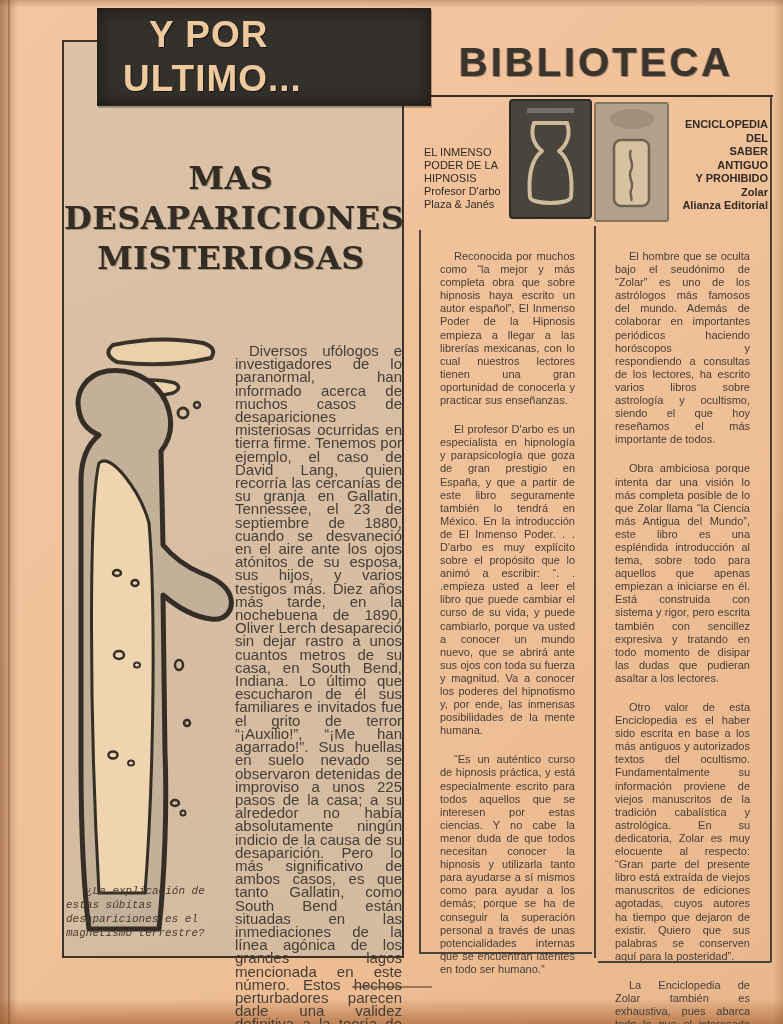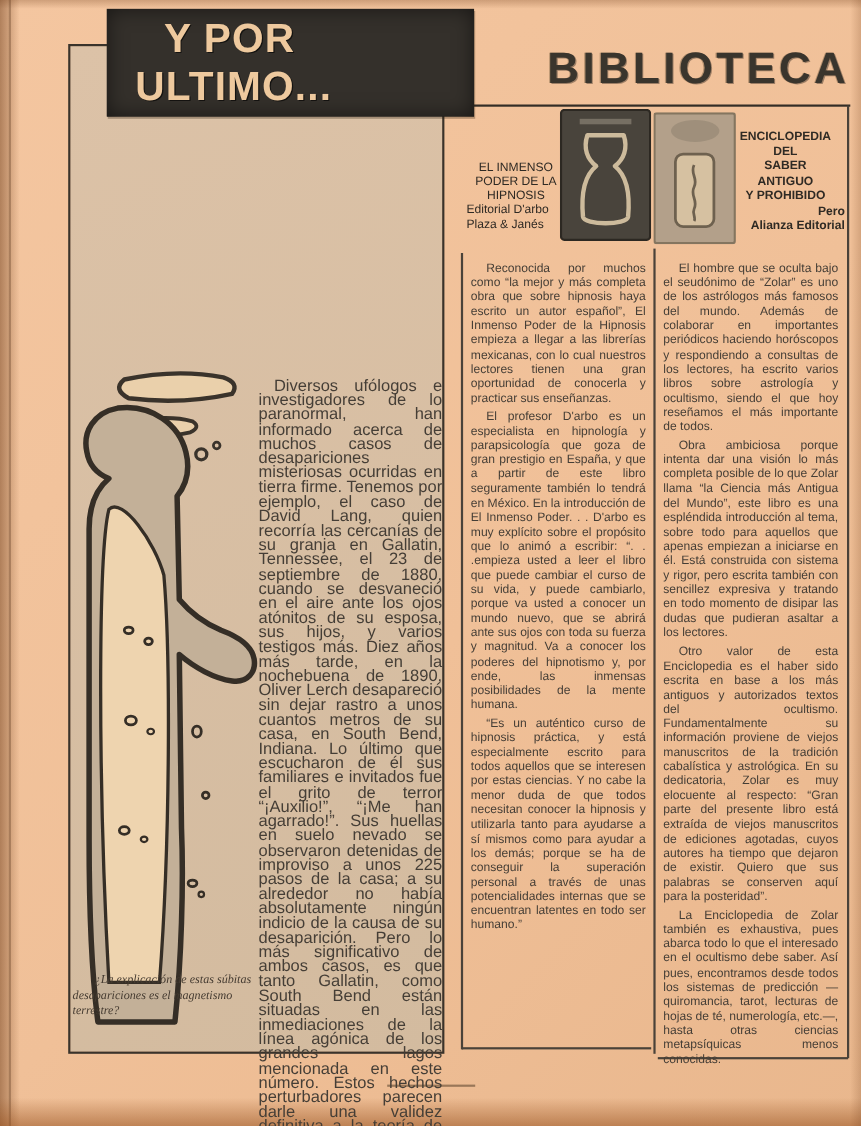--- a/index.html
+++ b/index.html
@@ -40,57 +40,57 @@
     text-shadow:1px 1px 0 rgba(60,45,25,.35);
   }
   .article-body{
     position:absolute;left:235px;top:344px;width:167px;z-index:4;
     font-size:15px;line-height:13.2px;text-align:justify;color:#453e36;
   }
   .article-body p{margin:0;text-indent:14px;}
   .figure-illustration{position:absolute;left:55px;top:331px;z-index:3;}
   .article-caption{
     position:absolute;left:66px;top:884px;width:172px;z-index:4;
-    font-family:Liberation Serif, serif;font-style:italic;font-size:11px;line-height:14px;
+    font-family:Liberation Mono, monospace;font-style:italic;font-size:11px;line-height:14px;
     color:#453b31;text-indent:20px;
   }
 
   
   .bib-header{
-    position:absolute;left:420px;top:40px;width:352px;text-align:right;
+    position:absolute;left:420px;top:40px;width:352px;text-align:center;
     font-size:40px;font-weight:bold;letter-spacing:3px;color:#3a352d;
     text-shadow:1px 1px 0 rgba(0,0,0,.35), -1px 0 0 rgba(90,70,45,.4);
   }
   .bib-rule-h{position:absolute;left:419px;top:95px;width:354px;height:2px;background:#332d26;}
   .rule-v{position:absolute;width:1.5px;background:#4a4239;}
   .rule-v.left{left:419px;top:230px;height:724px;}
   .rule-v.mid{left:594px;top:226px;height:732px;}
   .rule-v.right{left:770px;top:96px;height:866px;}
   .rule-b1{position:absolute;left:420px;top:952px;width:172px;height:1.5px;background:#4a4239;}
   .rule-b2{position:absolute;left:598px;top:961px;width:173px;height:1.5px;background:#4a4239;}
   .bottom-dash{position:absolute;left:352px;top:986px;width:80px;height:2px;background:rgba(70,50,30,.5);}
 
   .book1-credits{
     position:absolute;left:424px;top:146px;width:90px;
     font-size:11px;font-weight:normal;line-height:13px;color:#2f2a24;
   }
   .book2-credits{
     position:absolute;left:660px;top:118px;width:108px;text-align:right;
     font-size:11px;font-weight:bold;line-height:13.5px;color:#2f2a24;
   }
-  .credit-title{white-space:pre-line;text-align:center;}
+  .credit-title{white-space:pre-line;}
   .book-cover{position:absolute;}
   .cover1{left:509px;top:99px;}
   .cover2{left:594px;top:102px;}
 
   .bib-col{
     position:absolute;top:234px;width:167px;
     font-size:11px;line-height:13.1px;text-align:justify;color:#453e36;
   }
-  .bib-col p{margin:4px;text-indent:14px;}
+  .bib-col p{margin:16px;text-indent:14px;}
   .bib-col1{left:424px;}
   .bib-col2{left:599px;}
 </style>
 </head>
 <body>
 
 <div class="page">
 
   <div class="edge-left"></div>
   <div class="edge-crease"></div>
@@ -98,20 +98,25 @@
   <div class="edge-top"></div>
   <div class="edge-right"></div>
 
   <div class="article-box"></div>
 
   <div class="kicker-box">
     <div class="kicker-line1">Y POR</div>
     <div class="kicker-line2">ULTIMO...</div>
   </div>
 
+  <div class="article-title">
+    <div>MAS</div>
+    <div>DESAPARICIONES</div>
+    <div>MISTERIOSAS</div>
+  </div>
 
   <svg class="figure-illustration" width="180" height="604" viewBox="0 0 180 604" aria-hidden="true">
     <path d="M58,14 Q105,4 148,12 Q163,17 156,27 Q110,37 62,31 Q47,23 58,14 Z" fill="#ead0ab" stroke="#3a332b" stroke-width="4"></path>
     <path d="M66,52 Q98,46 120,52 Q128,57 118,62 Q92,68 70,63 Q60,57 66,52 Z" fill="#ead0ab" stroke="#3a332b" stroke-width="3.5"></path>
     <circle cx="128" cy="82" r="5" fill="none" stroke="#3a332b" stroke-width="3"></circle>
     <circle cx="142" cy="74" r="3" fill="none" stroke="#3a332b" stroke-width="2.5"></circle>
     <circle cx="112" cy="92" r="3.5" fill="none" stroke="#3a332b" stroke-width="2.5"></circle>
     <path d="M52,40 C30,44 20,62 24,80 C26,92 34,100 44,104 C32,114 26,130 26,150
              L26,432 C26,492 28,552 34,598 L104,598 C110,542 112,472 110,422
              L108,264 C122,276 140,286 156,288 C170,290 178,280 176,268
@@ -142,21 +147,21 @@
   <div class="rule-v mid"></div>
   <div class="rule-v right"></div>
   <div class="rule-b1"></div>
   <div class="rule-b2"></div>
   <div class="bottom-dash"></div>
 
   <div class="book1-credits">
     <div class="credit-title">EL INMENSO
 PODER DE LA
 HIPNOSIS</div>
-    <div>Editorial D'arbo</div>
+    <div>Profesor D'arbo</div>
     <div>Plaza &amp; Janés</div>
   </div>
 
   <svg class="book-cover cover1" width="83" height="120" viewBox="0 0 83 120" aria-hidden="true">
     <rect x="1" y="1" width="81" height="118" rx="3" fill="#49443c" stroke="#2c2822" stroke-width="2"></rect>
     <rect x="18" y="9" width="47" height="5" fill="#8a8274" opacity="0.7"></rect>
     <path d="M25,24 H58 C62,36 58,46 50,52 C60,60 64,76 62,98 C61,106 22,106 21,98
              C19,76 23,60 33,52 C25,46 21,36 25,24 Z" fill="none" stroke="#cdbb9c" stroke-width="4" stroke-linejoin="round"></path>
   </svg>
 
@@ -166,21 +171,21 @@
     <rect x="20" y="38" width="35" height="66" rx="7" fill="#d6c1a1" stroke="#6e614f" stroke-width="2.5"></rect>
     <path d="M37,48 C33,56 41,60 37,68 C33,76 41,80 37,88 C35,92 39,96 37,99" fill="none" stroke="#6e614f" stroke-width="2.5"></path>
   </svg>
 
   <div class="book2-credits">
     <div class="credit-title">ENCICLOPEDIA
 DEL
 SABER
 ANTIGUO
 Y PROHIBIDO</div>
-    <div>Pero</div>
+    <div>Zolar</div>
     <div>Alianza Editorial</div>
   </div>
 
   <div class="bib-col bib-col1">
     <p>Reconocida por muchos como “la mejor y más completa obra que sobre hipnosis haya escrito un autor español”, El Inmenso Poder de la Hipnosis empieza a llegar a las librerías mexicanas, con lo cual nuestros lectores tienen una gran oportunidad de conocerla y practicar sus enseñanzas.</p>
     <p>El profesor D'arbo es un especialista en hipnología y parapsicología que goza de gran prestigio en España, y que a partir de este libro seguramente también lo tendrá en México. En la introducción de El Inmenso Poder. . . D'arbo es muy explícito sobre el propósito que lo animó a escribir: “. . .empieza usted a leer el libro que puede cambiar el curso de su vida, y puede cambiarlo, porque va usted a conocer un mundo nuevo, que se abrirá ante sus ojos con toda su fuerza y magnitud. Va a conocer los poderes del hipnotismo y, por ende, las inmensas posibilidades de la mente humana.</p>
     <p>“Es un auténtico curso de hipnosis práctica, y está especialmente escrito para todos aquellos que se interesen por estas ciencias. Y no cabe la menor duda de que todos necesitan conocer la hipnosis y utilizarla tanto para ayudarse a sí mismos como para ayudar a los demás; porque se ha de conseguir la superación personal a través de unas potencialidades internas que se encuentran latentes en todo ser humano.”</p>
   </div>
 
   <div class="bib-col bib-col2">

